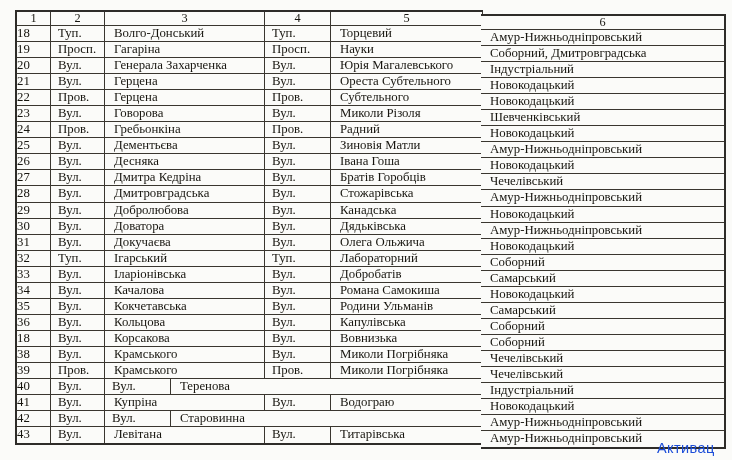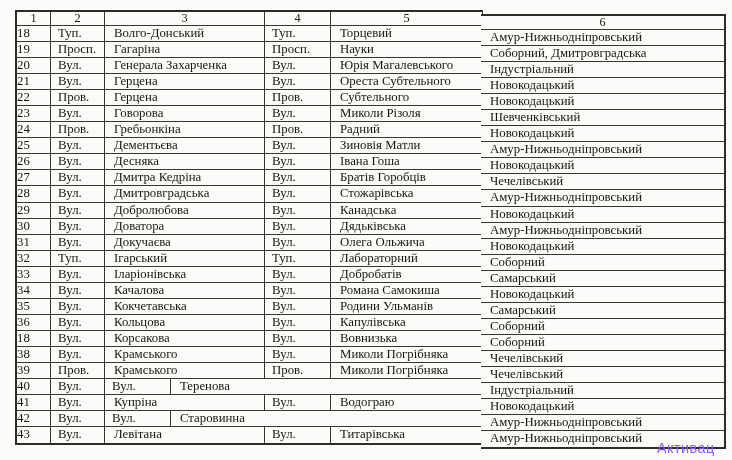--- a/index.html
+++ b/index.html
@@ -30,21 +30,21 @@
   .c4{width:66px;padding-left:7px;border-right:1px solid #3a362f}
   .c5{flex:1;padding-left:9px;border-right:1px solid #3a362f}
   .lrow.head > div{padding-left:0;text-align:center}
   .rrow{height:16.05px;border-bottom:1px solid #3a362f;box-sizing:border-box;
         padding-left:9px;font-size:12.8px;line-height:14.6px;white-space:nowrap;overflow:hidden}
   .rrow:last-child{border-bottom:none}
   .rrow.head{height:14px;text-align:center;padding-left:0;font-size:12.3px;line-height:13px}
   .watermark{
     position:absolute;left:657px;top:440px;
     font-family:"Liberation Sans", sans-serif;
-    font-size:14.5px;color:#8b5cf6;letter-spacing:.4px;white-space:nowrap;
+    font-size:14.5px;color:#1d4ed8;letter-spacing:.4px;white-space:nowrap;
   }
 </style>
 </head>
 <body>
 
 <div class="tablewrap">
   <div class="tleft">
       <div class="lrow head">
         <div class="c1">1</div>
         <div class="c2">2</div>

